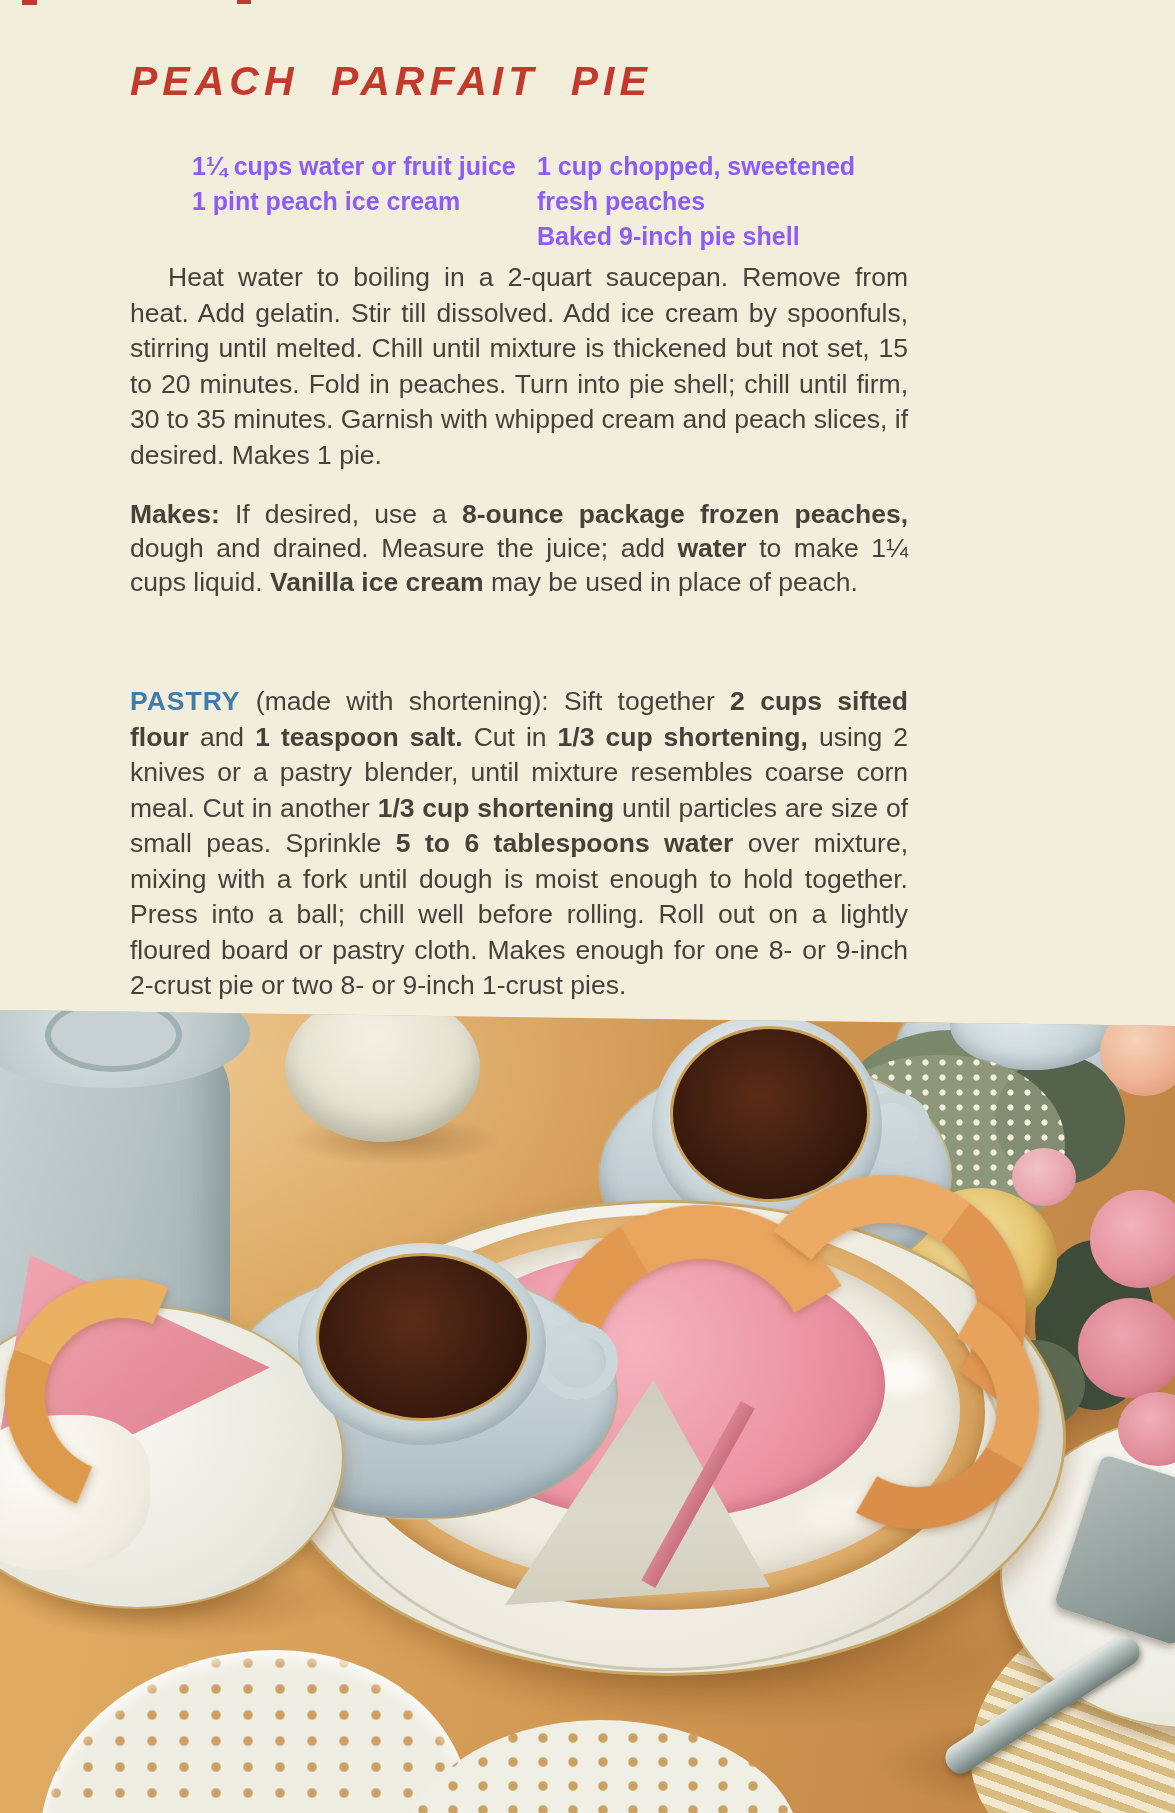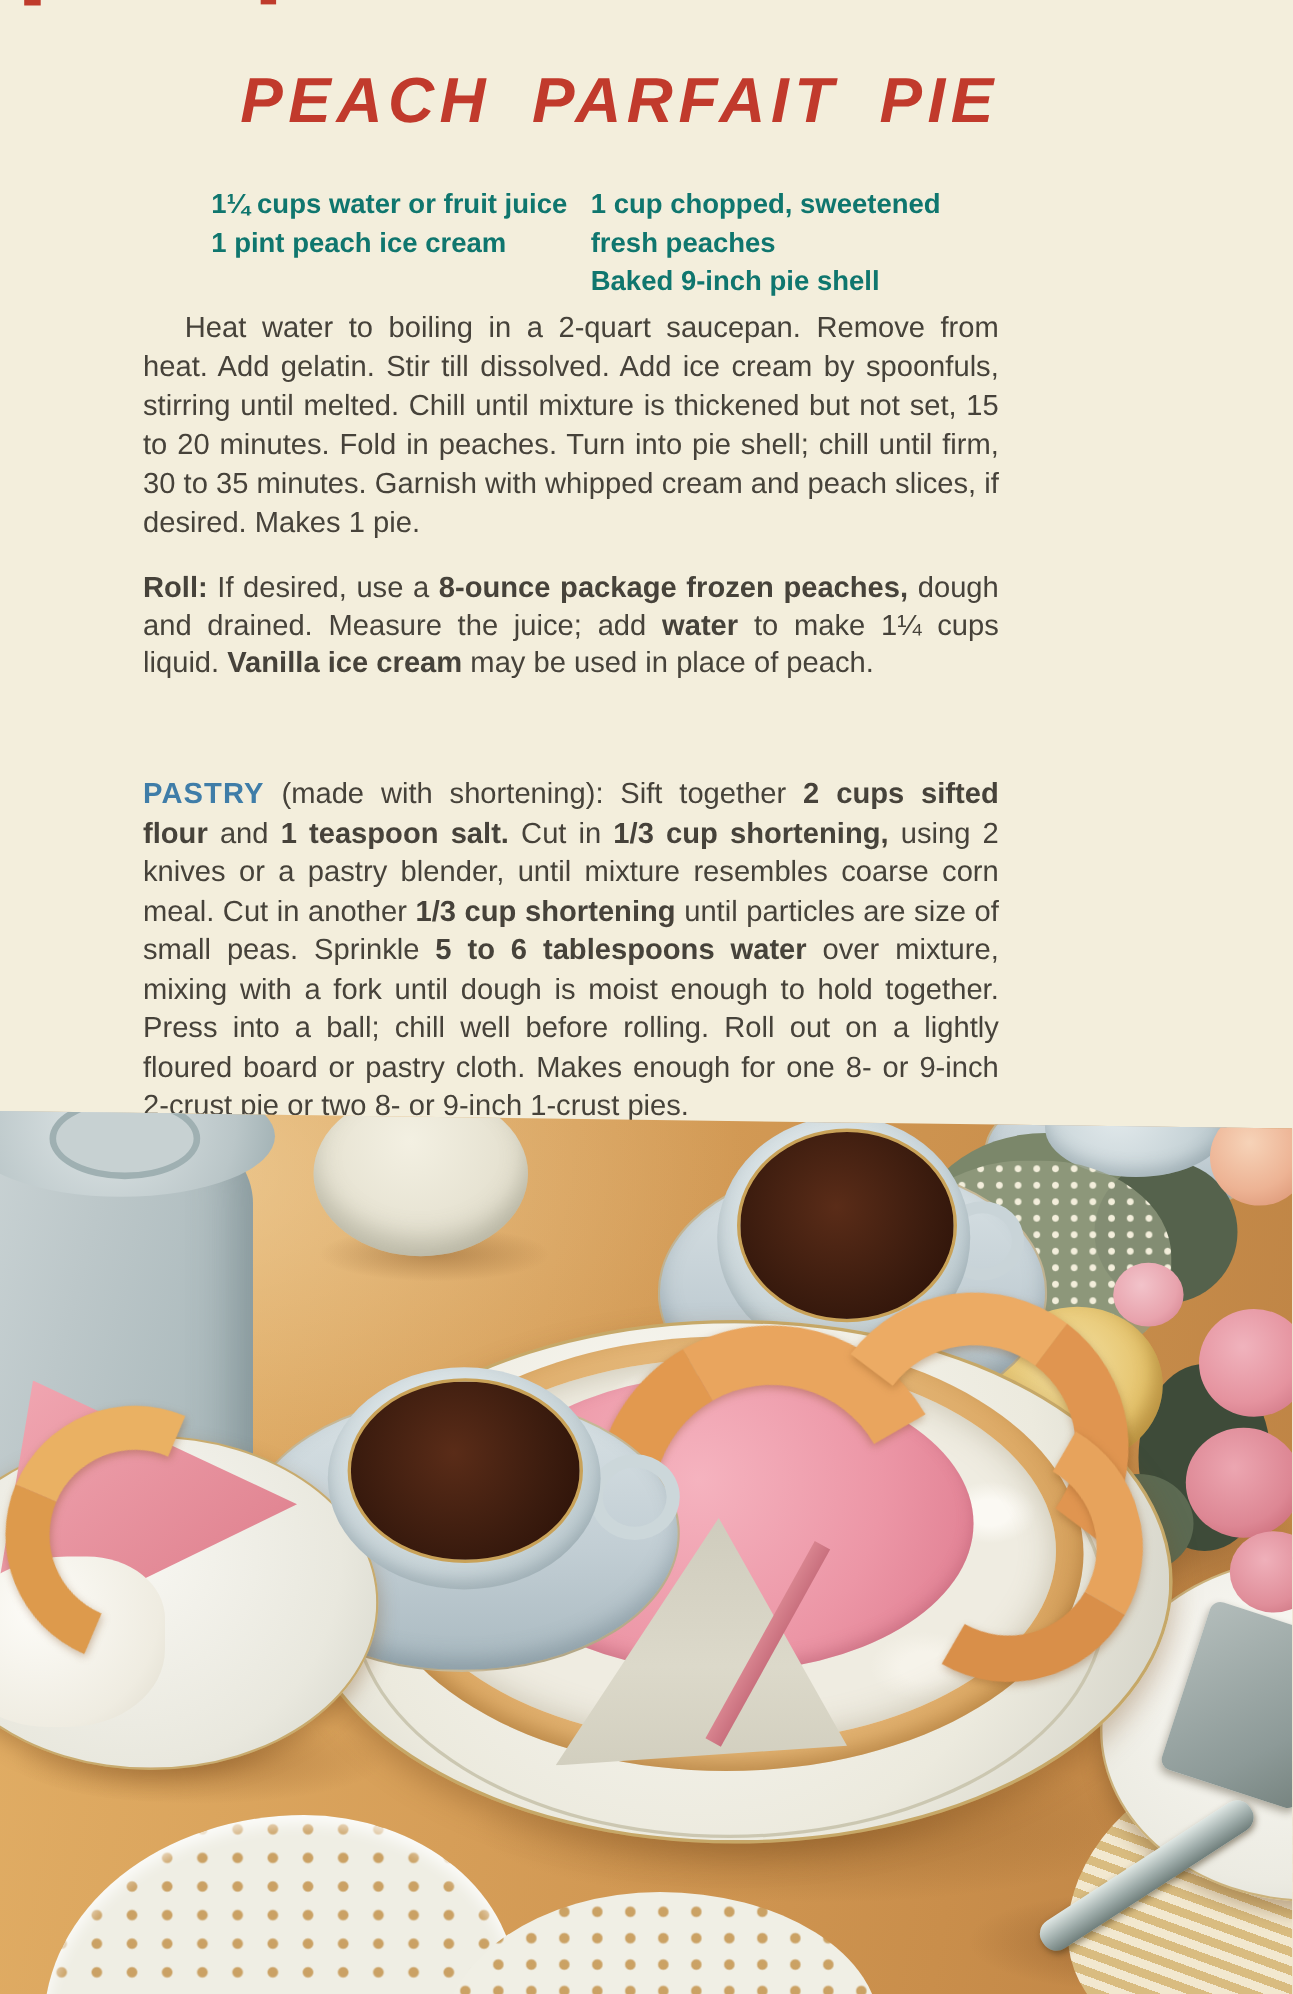--- a/index.html
+++ b/index.html
@@ -14,29 +14,29 @@
     width:1175px;height:1813px;position:relative;overflow:hidden;
     background:var(--paper);
     font-family:"Liberation Sans","DejaVu Sans",sans-serif;
     color:var(--ink);
   }
   
   #text-col{
     position:absolute;left:130px;top:58px;width:778px;
   }
   #recipe-title{
-    text-align:right;
+    text-align:left;
     color:var(--red);
-    font-size:58px;font-weight:700;font-style:italic;
+    font-size:41px;font-weight:700;font-style:italic;
     letter-spacing:5px;word-spacing:16px;
     margin:0 0 0 0;
   }
   #ingredients{
     display:flex;margin-top:44px;
-    font-weight:700;font-size:25px;line-height:35px;color:#0f766e;
+    font-weight:700;font-size:25px;line-height:35px;color:#8b5cf6;
   }
   #ing-left{margin-left:62px;width:340px;}
   #ing-right{margin-left:5px;width:340px;text-align:left;}
   .para{
     font-size:26.5px;line-height:35.5px;text-align:justify;color:#46423a;
     margin:0;
   }
   #method-para{margin-top:6px;text-indent:38px;}
   #note-para{margin-top:24px;line-height:34px;}
   #pastry-para{margin-top:85px;}
@@ -94,21 +94,21 @@
     </div>
     <div id="ing-right">
       <div>1 cup chopped, sweetened</div>
       <div>fresh peaches</div>
       <div>Baked 9-inch pie shell</div>
     </div>
   </div>
 
   <p id="method-para" class="para">Heat water to boiling in a 2-quart saucepan. Remove from heat. Add gelatin. Stir till dissolved. Add ice cream by spoonfuls, stirring until melted. Chill until mixture is thickened but not set, 15 to 20 minutes. Fold in peaches. Turn into pie shell; chill until firm, 30 to 35 minutes. Garnish with whipped cream and peach slices, if desired. Makes 1 pie.</p>
 
-  <p id="note-para" class="para"><span class="seg-b">Roll:</span><span> If desired, use a </span><span class="seg-b">8-ounce package frozen peaches,</span><span> dough and drained. Measure the juice; add </span><span class="seg-b">water</span><span> to make 1¼ cups liquid. </span><span class="seg-b">Vanilla ice cream</span><span> may be used in place of peach.</span></p>
+  <p id="note-para" class="para"><span class="seg-b">Makes:</span><span> If desired, use a </span><span class="seg-b">8-ounce package frozen peaches,</span><span> dough and drained. Measure the juice; add </span><span class="seg-b">water</span><span> to make 1¼ cups liquid. </span><span class="seg-b">Vanilla ice cream</span><span> may be used in place of peach.</span></p>
 
   <p id="pastry-para" class="para"><span class="seg-bb">PASTRY</span><span> (made with shortening): Sift together </span><span class="seg-b">2 cups sifted flour</span><span> and </span><span class="seg-b">1 teaspoon salt.</span><span> Cut in </span><span class="seg-b">1/3 cup shortening,</span><span> using 2 knives or a pastry blender, until mixture resembles coarse corn meal. Cut in another </span><span class="seg-b">1/3 cup shortening</span><span> until particles are size of small peas. Sprinkle </span><span class="seg-b">5 to 6 tablespoons water</span><span> over mixture, mixing with a fork until dough is moist enough to hold together. Press into a ball; chill well before rolling. Roll out on a lightly floured board or pastry cloth. Makes enough for one 8- or 9-inch 2-crust pie or two 8- or 9-inch 1-crust pies.</span></p>
 
 </div>
 
 <div id="photo">
 
   <div class="shadow" style="left:210px;top:430px;width:420px;height:100px;background:radial-gradient(closest-side,rgba(130,80,32,.45),rgba(130,80,32,0));"></div>
   <div class="shadow" style="left:600px;top:215px;width:400px;height:90px;background:radial-gradient(closest-side,rgba(130,80,32,.4),rgba(130,80,32,0));"></div>
   <div class="shadow" style="left:880px;top:340px;width:300px;height:110px;background:radial-gradient(closest-side,rgba(100,60,25,.55),rgba(100,60,25,0));"></div>

